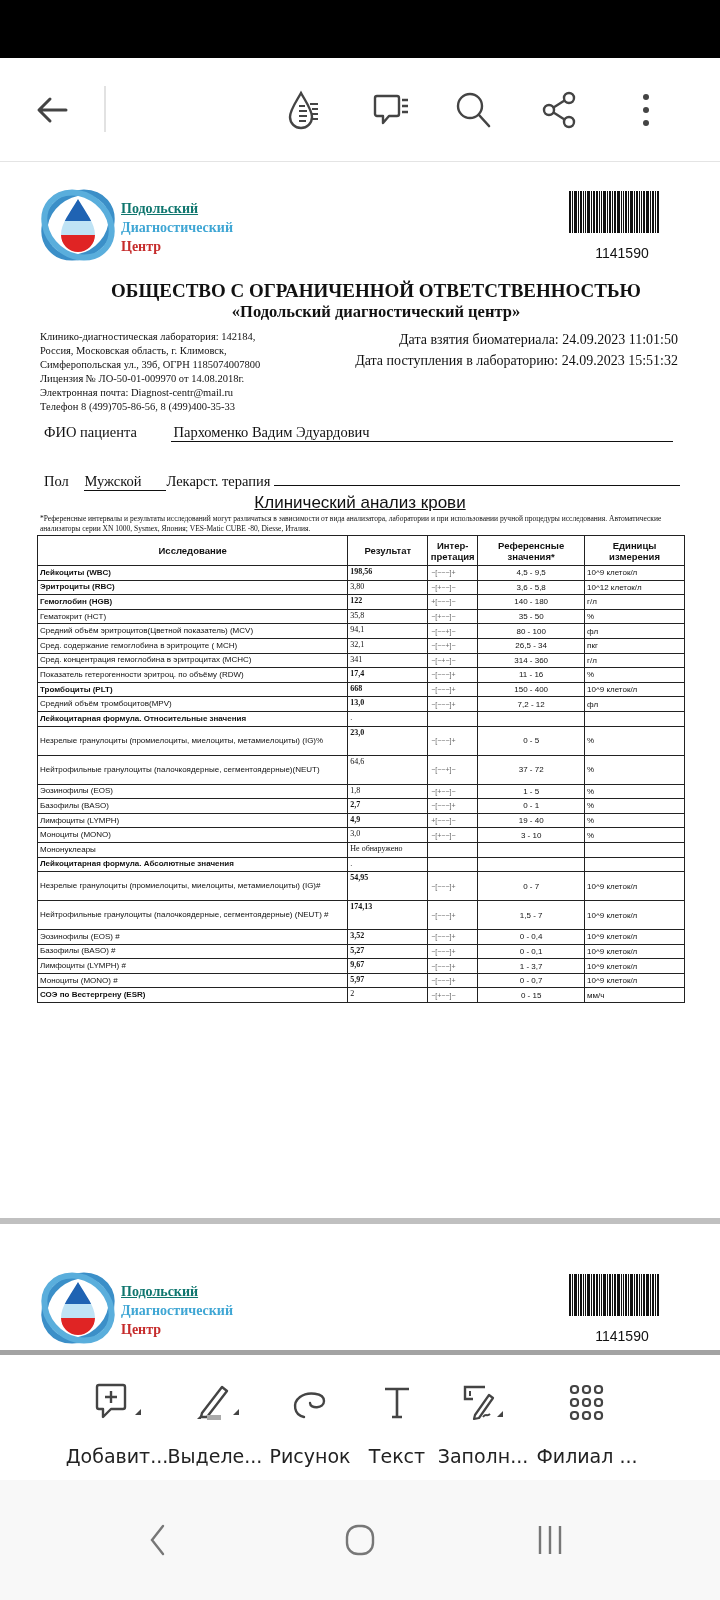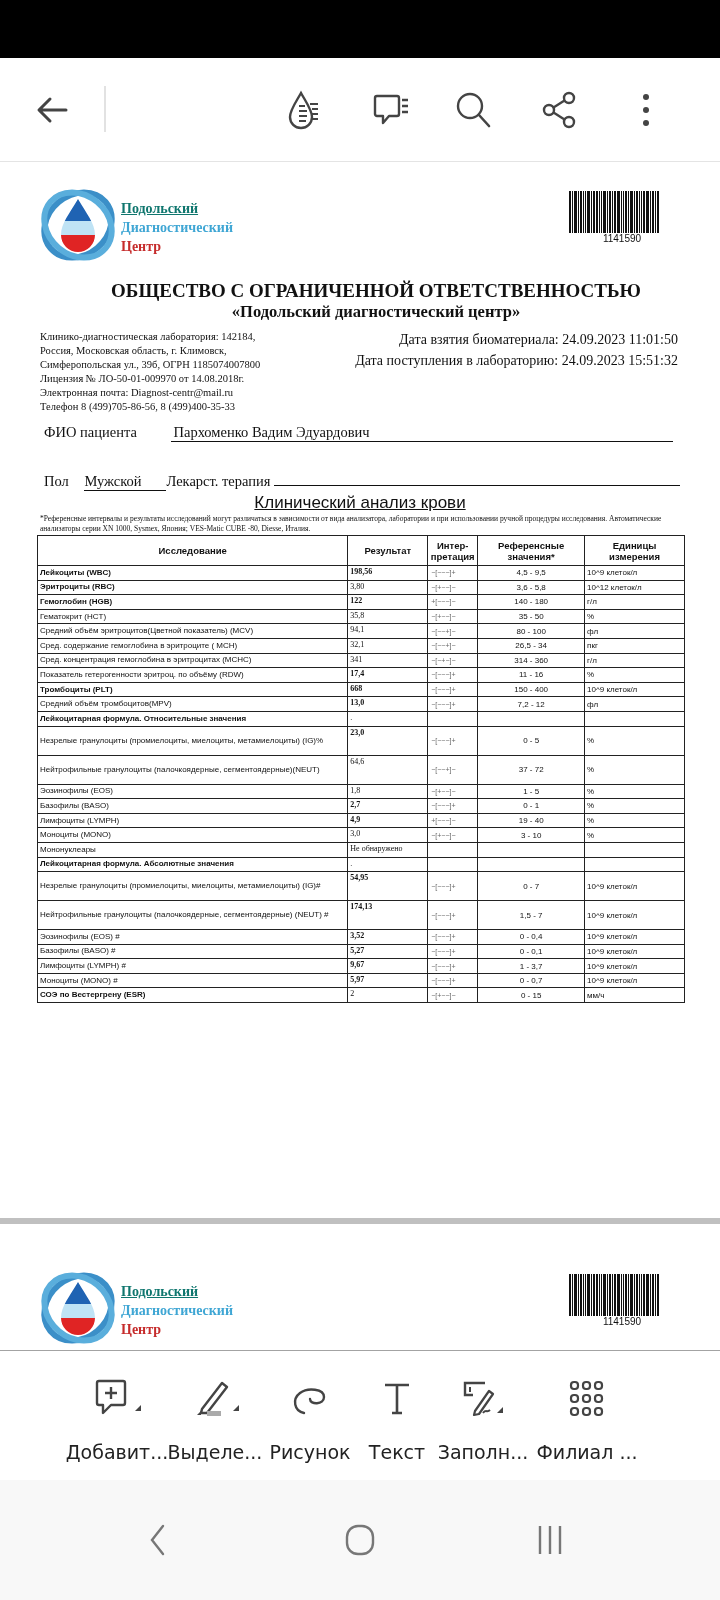--- a/index.html
+++ b/index.html
@@ -20,21 +20,21 @@
 
   .logo { position: absolute; left: 37px; width: 220px; height: 80px; }
   .logo-text { position: absolute; left: 84px; top: 14px; font-family: "Liberation Serif", serif; font-weight: bold; font-size: 14px; line-height: 19px; }
   .logo-text .l1 { color: #0f766e; text-decoration: underline; }
   .logo-text .l2 { color: #3fa6d4; }
   .logo-text .l3 { color: #c62c2c; }
 
   .barcode { position: absolute; width: 106px; }
   .barcode .bars { height: 42px; display: flex; align-items: stretch; }
   .barcode .bars span { display: block; background: #111; margin-right: 1px; }
-  .barcode .num { font-family: "Liberation Sans", sans-serif; font-size: 10px; text-align: center; margin-top: 0; color: #111; }
+  .barcode .num { font-family: "Liberation Sans", sans-serif; font-size: 14px; text-align: center; margin-top: 12px; color: #111; }
 
   .org-title { position: absolute; left: 0; top: 117px; width: 752px; text-align: center; font-family: "Liberation Serif", serif; font-weight: bold; font-size: 19px; color: #111; }
   .org-sub { position: absolute; left: 0; top: 139px; width: 752px; text-align: center; font-family: "Liberation Serif", serif; font-weight: bold; font-size: 16.5px; color: #111; }
 
   .lab-info { position: absolute; left: 40px; top: 167px; font-family: "Liberation Serif", serif; font-size: 10.5px; line-height: 14px; color: #111; }
   .dates { position: absolute; right: 42px; top: 166px; text-align: right; font-family: "Liberation Serif", serif; font-size: 14px; line-height: 21px; color: #111; }
 
   .patient { position: absolute; left: 44px; font-family: "Liberation Serif", serif; font-size: 14.5px; color: #111; }
   .ul { border-bottom: 1px solid #111; display: inline-block; }
 
@@ -47,21 +47,21 @@
   table.results td.name { width: 311px; text-align: left; line-height: 10px; }
   table.results td.res { width: 80px; font-family: "Liberation Serif", serif; vertical-align: top; padding-top: 1px; }
   table.results td.interp { width: 50px; color: #666; font-size: 7px; text-align: left; padding-left: 3px; white-space: nowrap; }
   table.results td.ref { width: 107px; text-align: center; }
   table.results td.unit { width: 100px; text-align: left; }
   table.results tr.bold td.name, table.results tr.bold td.res { font-weight: bold; }
   table.results tr.section td.name { font-weight: bold; }
   table.results tr { height: 14.6px; }
   table.results tr.tall { height: 29px; }
 
-  .bottom-toolbar { position: absolute; left: 0; top: 1350px; width: 720px; height: 130px; background: #fff; border-top: 1px solid #a3a3a3; }
+  .bottom-toolbar { position: absolute; left: 0; top: 1350px; width: 720px; height: 130px; background: #fff; border-top: 5px solid #a3a3a3; }
   .bt-item { position: absolute; top: 24px; width: 118px; height: 100px; text-align: center; cursor: pointer; }
   .bt-icon { width: 52px; height: 50px; margin: 0 auto; display: flex; align-items: center; justify-content: center; }
   .bt-label { font-family: "DejaVu Sans", sans-serif; font-size: 19px; color: #222; margin-top: 16px; white-space: nowrap; overflow: hidden; }
 
   .nav-bar { position: absolute; left: 0; top: 1480px; width: 720px; height: 120px; background: #f8f8f8; }
   .nav-btn { position: absolute; top: 30px; width: 60px; height: 60px; display: flex; align-items: center; justify-content: center; cursor: pointer; }
 </style>
 </head>
 <body>
 

